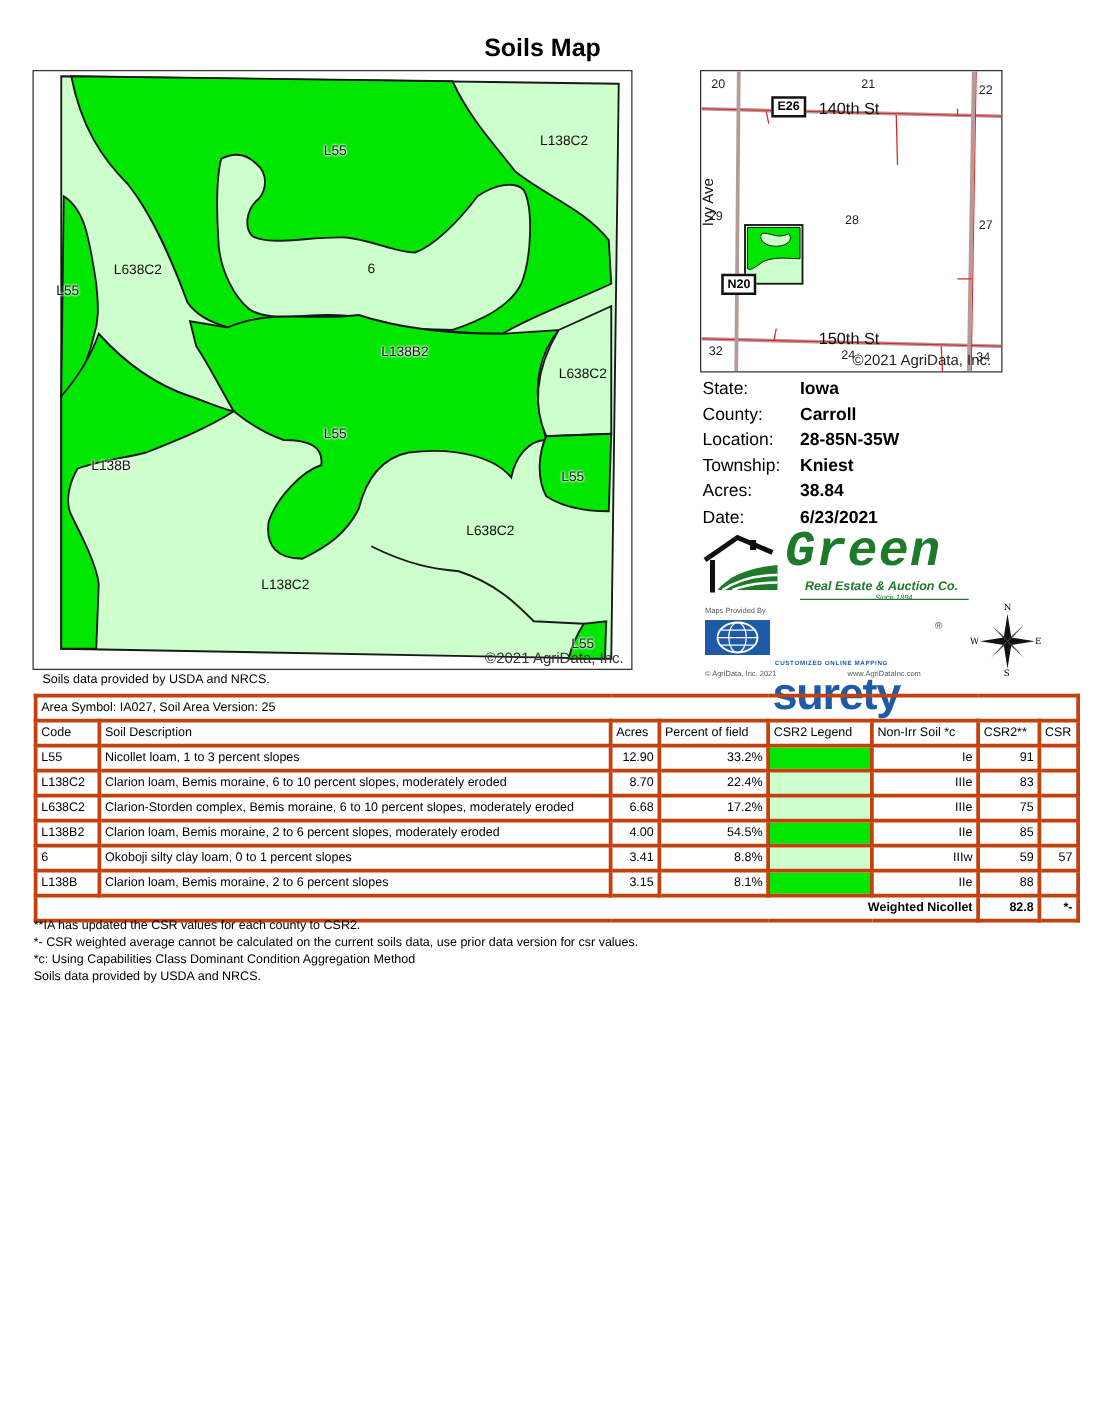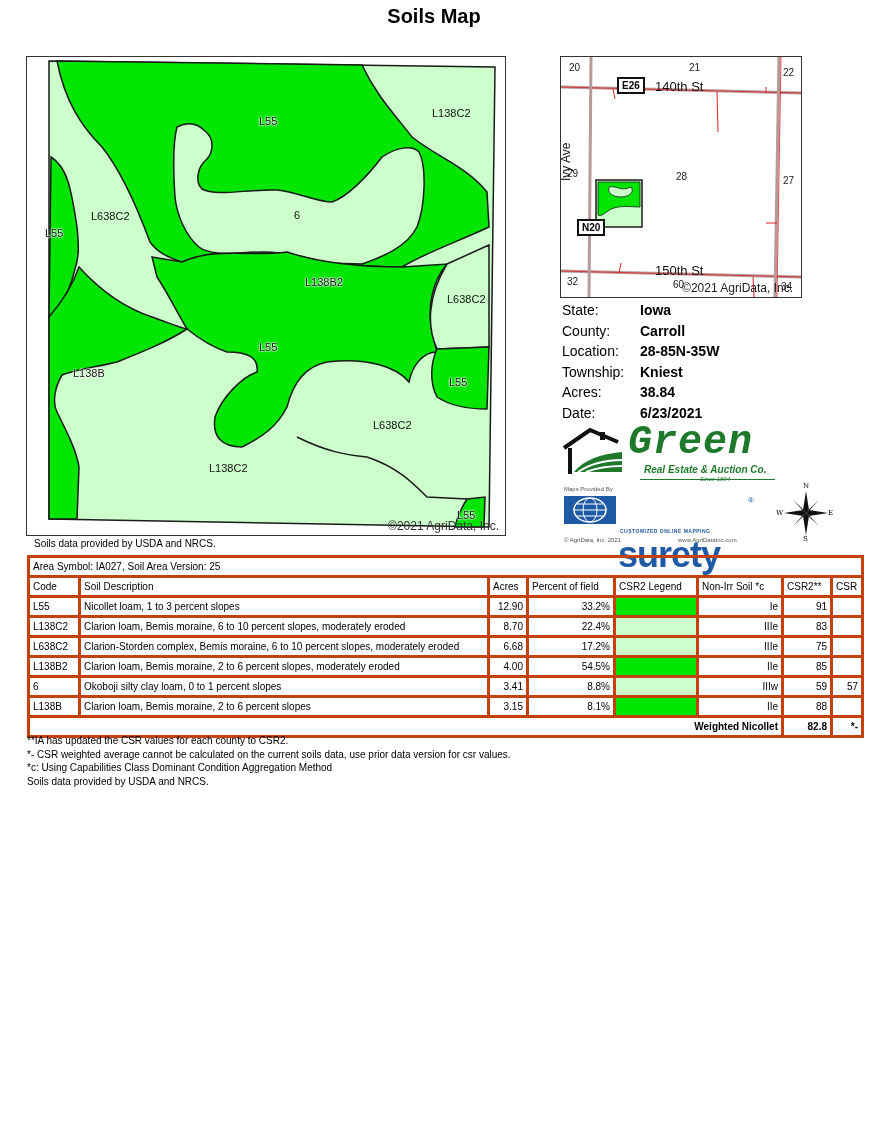--- a/index.html
+++ b/index.html
@@ -1,17 +1,17 @@
 <!DOCTYPE html>
 <html><head>
 <meta charset="utf-8">
 <style>
   html, body { margin: 0; padding: 0; background: #ffffff; }
   body { width: 878px; height: 1135px; position: relative; font-family: "Liberation Sans", sans-serif; color: #000; overflow: hidden; }
-  .title { position: absolute; left: 0; top: 5px; width: 868px; text-align: center; font-weight: bold; font-size: 20px; }
+  .title { position: absolute; left: 0; top: 28px; width: 868px; text-align: center; font-weight: bold; font-size: 20px; }
   .main-map { position: absolute; left: 26px; top: 56px; width: 480px; height: 480px; border: 1px solid #333; box-sizing: border-box; background: #fff; }
   .main-map svg { position: absolute; left: 0; top: 0; }
   .map-label { position: absolute; font-size: 11px; color: #111; white-space: nowrap; }
   .map-label.halo { text-shadow: 0 0 2px #fff, 0 0 2px #fff, 0 0 2px #fff; }
   .copyright-main { position: absolute; right: 6px; bottom: 2px; font-size: 12px; color: #333; }
   .src-under-map { position: absolute; left: 34px; top: 538px; font-size: 10px; }
 
   .locator { position: absolute; left: 560px; top: 56px; width: 242px; height: 242px; border: 1px solid #333; box-sizing: border-box; background: #fff; overflow: hidden; }
   .loc-num { position: absolute; font-size: 10px; color: #222; }
   .loc-road { position: absolute; font-size: 13px; color: #111; white-space: nowrap; }
@@ -118,21 +118,21 @@
     <path d="M48 130 C55 128 60 135 70 130 C74 135 68 140 60 140 C52 140 46 136 48 130 Z" fill="#ccffcc" stroke="#1a1a1a" stroke-width="0.8"></path>
   </svg>
   <div id="loc-nums">
       <div class="loc-num" style="left: 8px; top: 5px;">20</div>
       <div class="loc-num" style="left: 118px; top: 5px; margin-left: 10px;">21</div>
       <div class="loc-num" style="left: 222px; top: 10px;">22</div>
       <div class="loc-num" style="left: 6px; top: 111px;">29</div>
       <div class="loc-num" style="left: 115px; top: 114px;">28</div>
       <div class="loc-num" style="left: 222px; top: 118px;">27</div>
       <div class="loc-num" style="left: 6px; top: 219px;">32</div>
-      <div class="loc-num" style="left: 112px; top: 222px;">60</div>
+      <div class="loc-num" style="left: 112px; top: 222px;">24</div>
       <div class="loc-num" style="left: 220px; top: 224px;">34</div>
     </div>
   <div class="loc-road" style="left:94px;top:22px;">140th St</div>
   <div class="loc-road" style="left:94px;top:206px;">150th St</div>
   <div class="loc-road" style="left:-2px;top:124px;transform:rotate(-90deg);transform-origin:left top;font-size:12px;">Ivy Ave</div>
   <div class="shield" style="left:56px;top:20px;">E26</div>
   <div class="shield" style="left:16px;top:162px;">N20</div>
   <div class="loc-copy">©2021 AgriData, Inc.</div>
 </div>
 

